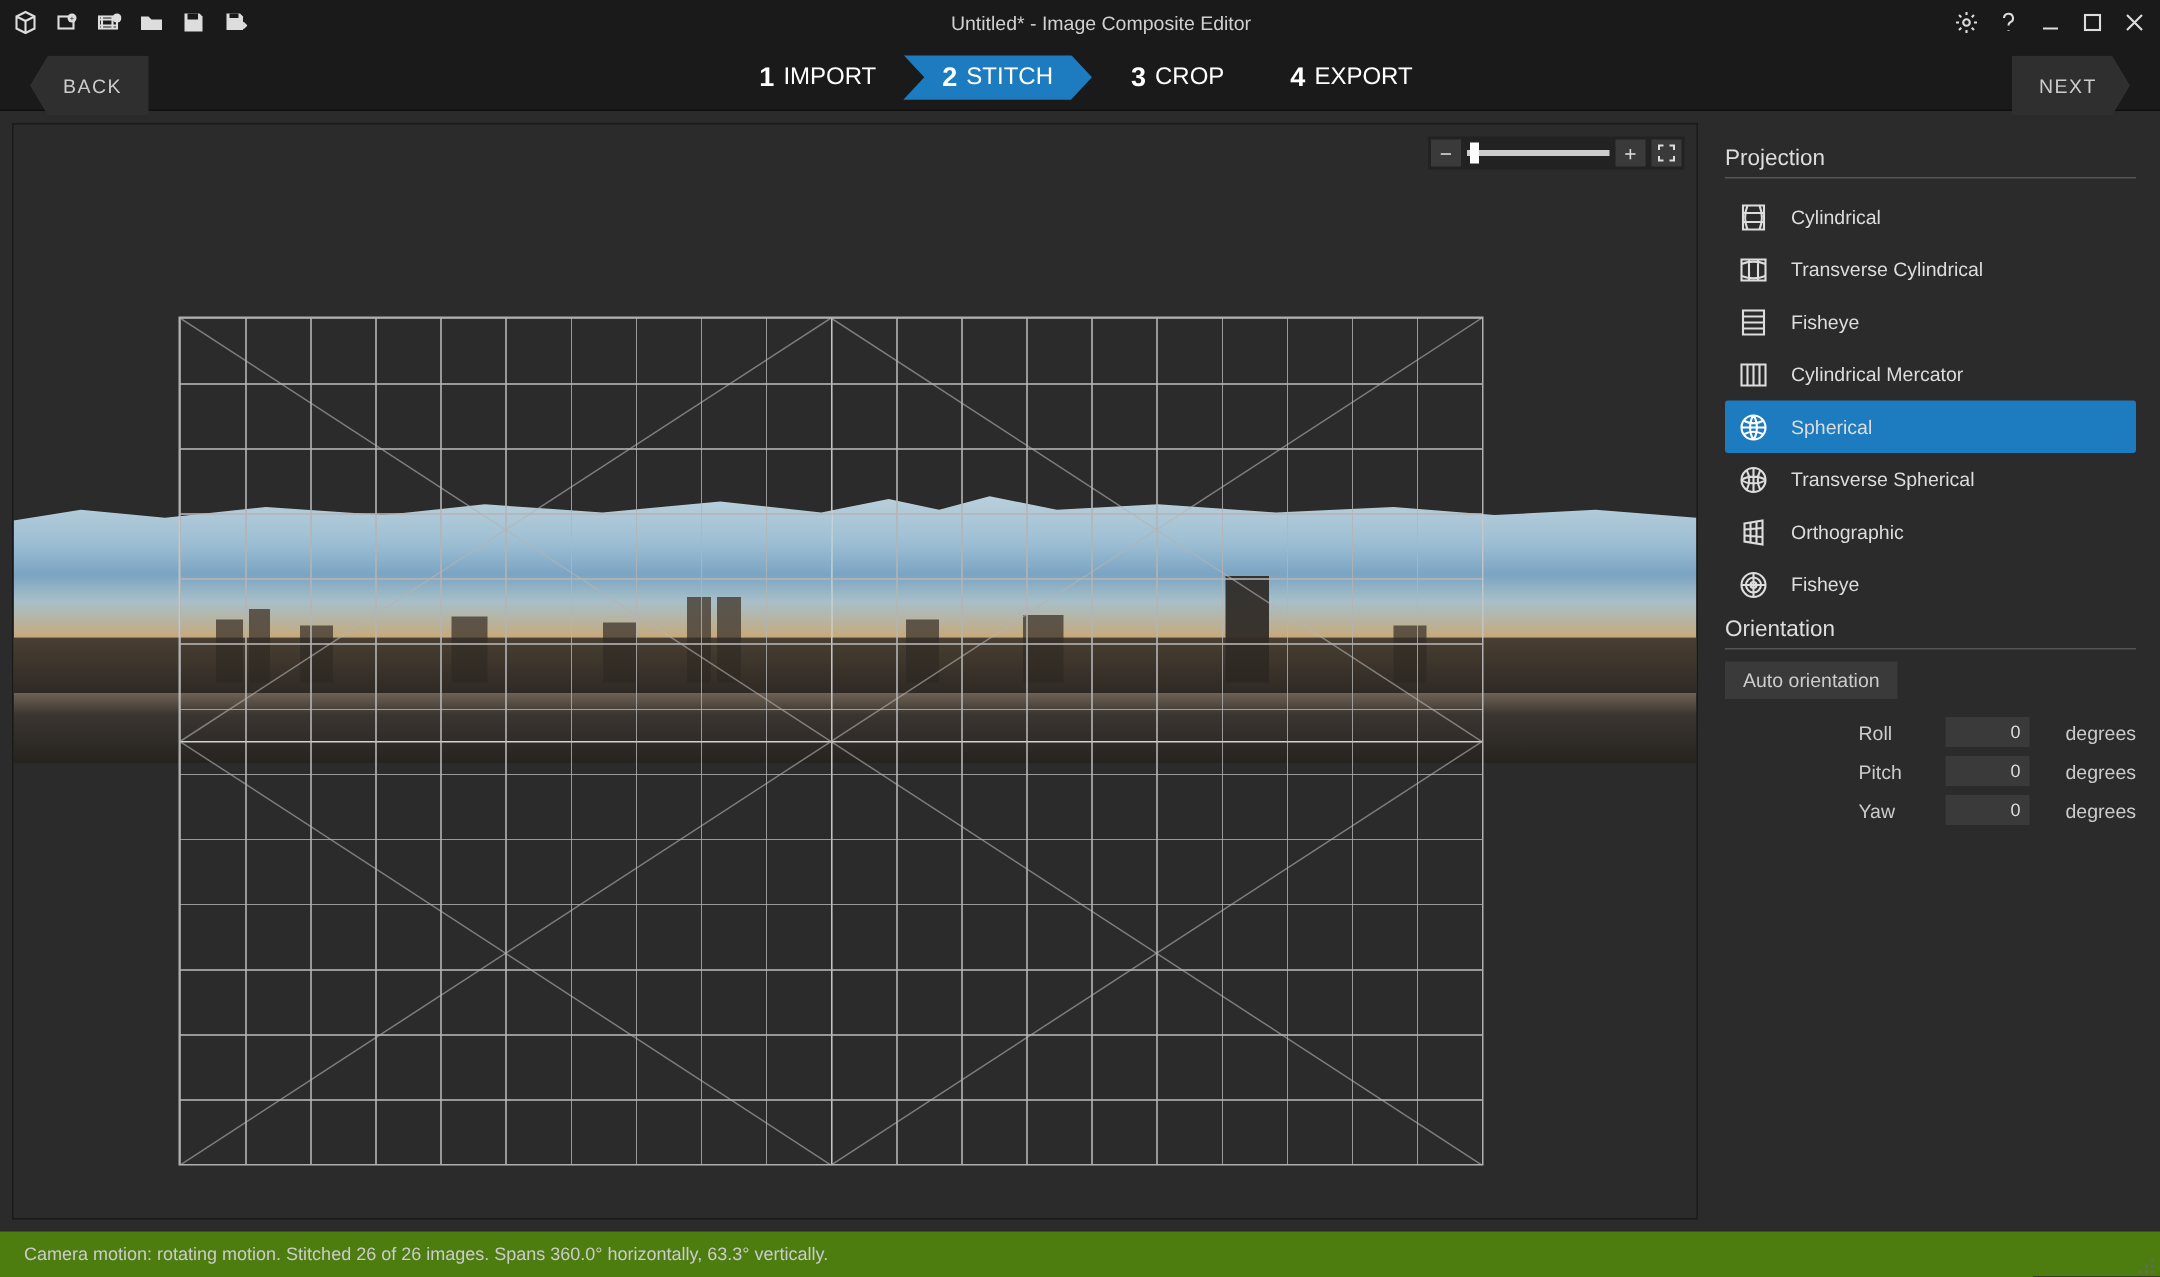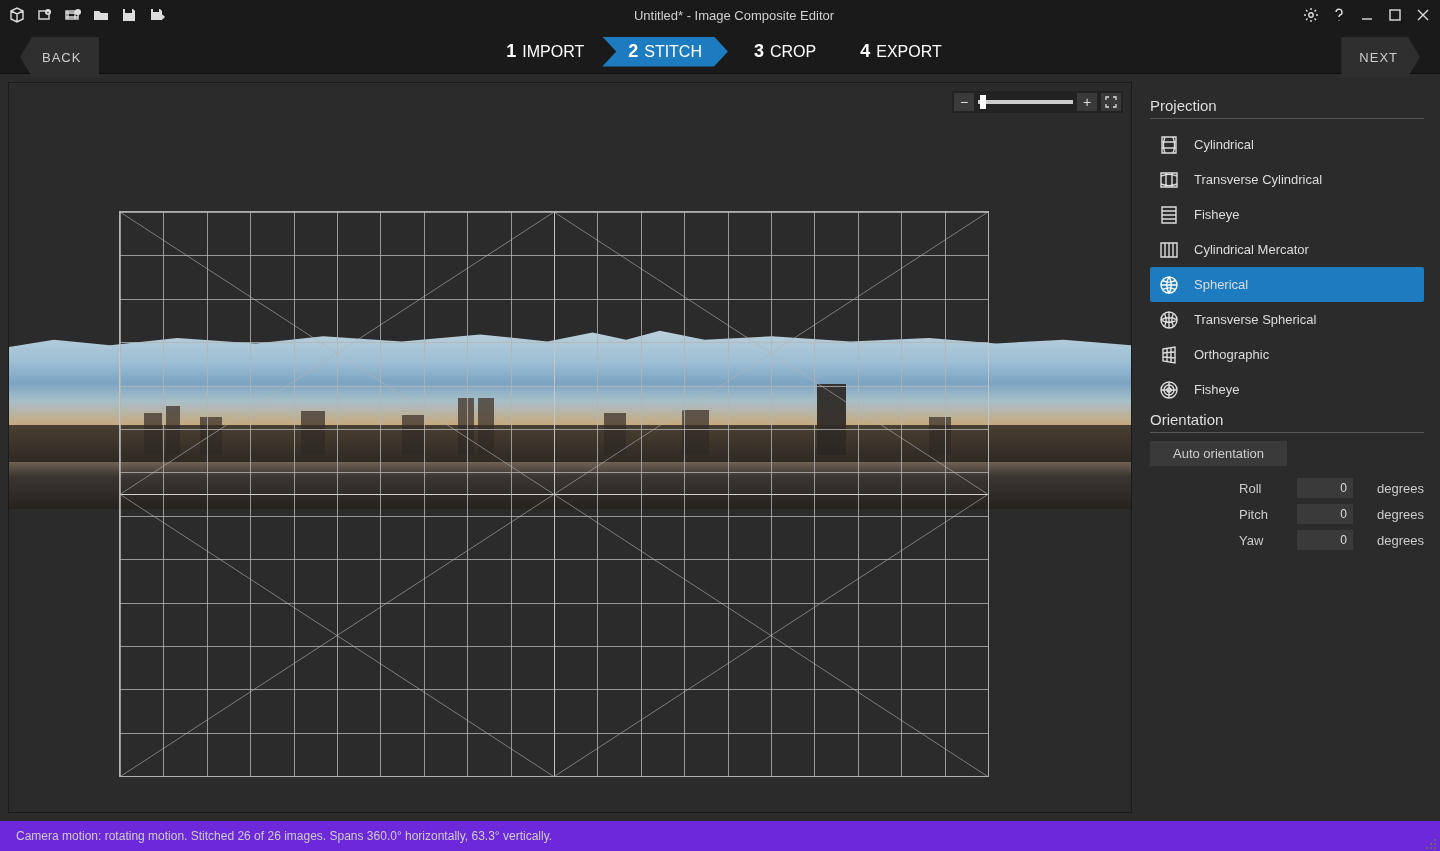--- a/index.html
+++ b/index.html
@@ -199,21 +199,21 @@
   .proj-icon {
     width: 22px; height: 22px;
     display: flex; align-items: center; justify-content: center;
   }
   .proj-icon svg { width: 22px; height: 22px; stroke: #ddd; fill: none; stroke-width: 1.4; }
   .proj-item.selected .proj-icon svg { stroke: #fff; }
 
   .orient-btn {
     display: inline-block;
     background: #3a3a3a;
-    padding: 5px 23px;
+    padding: 5px 12px;
     color: #ccc;
     cursor: pointer;
     margin-bottom: 12px;
   }
   .orient-row {
     display: flex;
     align-items: center;
     gap: 24px;
     margin-bottom: 6px;
     justify-content: flex-end;
@@ -227,21 +227,21 @@
     text-align: right;
     padding: 2px 6px;
     height: 20px;
     font-size: 12px;
   }
   .orient-unit { color: #ccc; }
 
   
   .status-bar {
     height: 30px;
-    background: #6d28d9;
+    background: #4d7c0f;
     display: flex;
     align-items: center;
     padding: 0 16px;
     color: #ccc;
     font-size: 12px;
     position: relative;
   }
   .resize-grip {
     position:absolute; right:4px; bottom:2px; width:12px; height:12px;
   }

